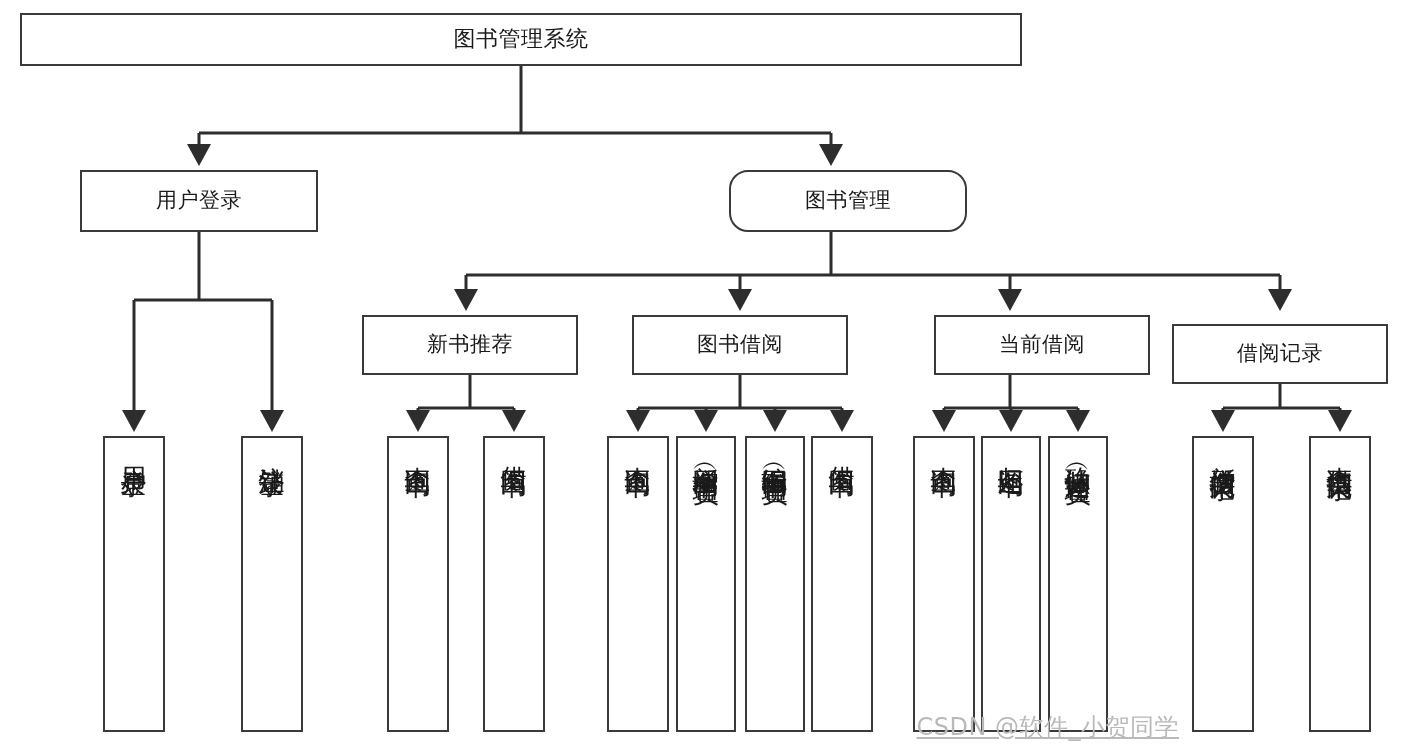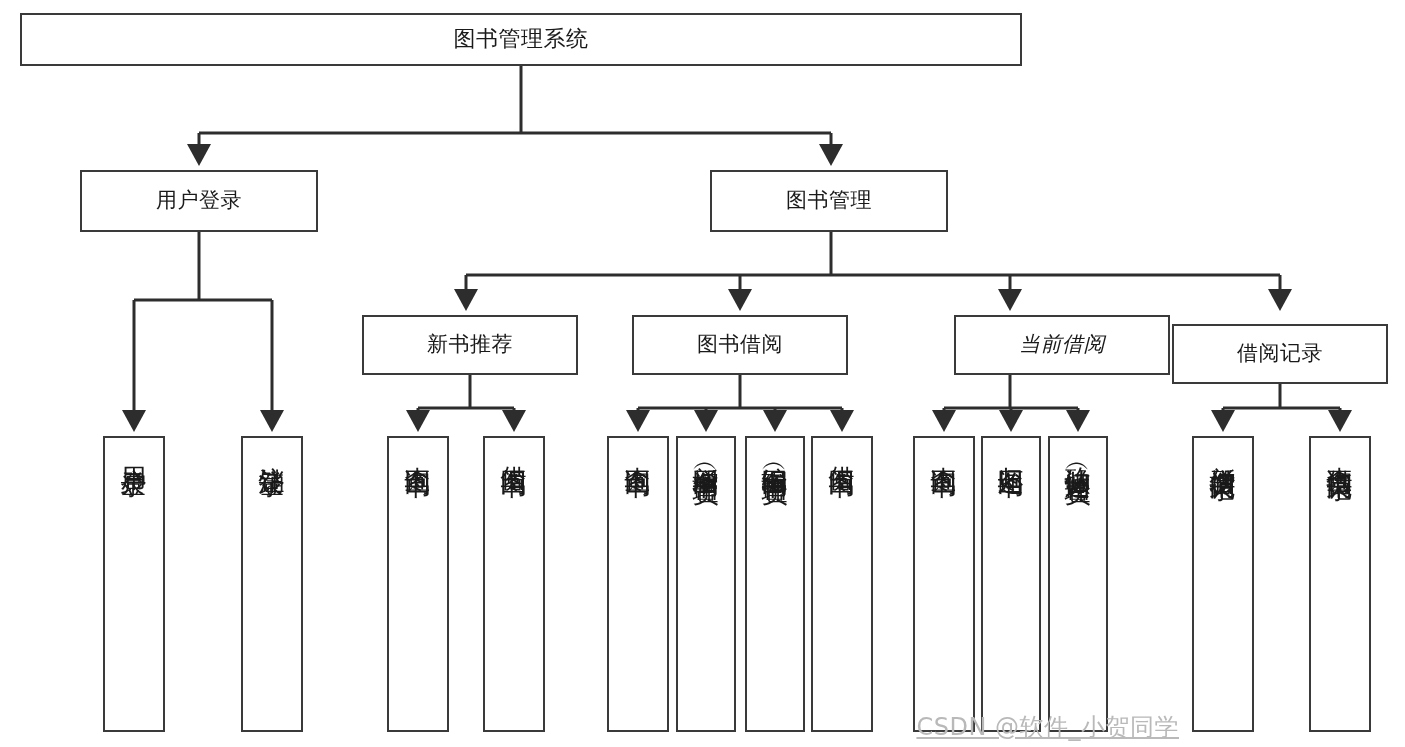--- a/index.html
+++ b/index.html
@@ -124,31 +124,31 @@
     </g>
   </svg>
 
   <div class="node h root" style="left:20px;top:13px;width:1002px;height:53px;">
     <span class="label">图书管理系统</span>
   </div>
 
   <div class="node h" style="left:80px;top:170px;width:238px;height:62px;">
     <span class="label">用户登录</span>
   </div>
-  <div class="node h" style="left:710px;top:170px;width:238px;height:62px;">
+  <div class="node h" style="left:729px;top:170px;width:238px;height:62px;border-radius:19px;">
     <span class="label">图书管理</span>
   </div>
 
   <div class="node h" style="left:362px;top:315px;width:216px;height:60px;">
     <span class="label">新书推荐</span>
   </div>
   <div class="node h" style="left:632px;top:315px;width:216px;height:60px;">
     <span class="label">图书借阅</span>
   </div>
-  <div class="node h" style="left:954px;top:315px;width:216px;height:60px;font-style:italic;">
+  <div class="node h" style="left:934px;top:315px;width:216px;height:60px;">
     <span class="label">当前借阅</span>
   </div>
   <div class="node h" style="left:1172px;top:315px;width:216px;height:60px;margin-top:9px;">
     <span class="label">借阅记录</span>
   </div>
 
   <div class="node v" style="left:103px;top:436px;width:62px;height:296px;">
     <span class="label">用户登录</span>
   </div>
   <div class="node v" style="left:241px;top:436px;width:62px;height:296px;">

